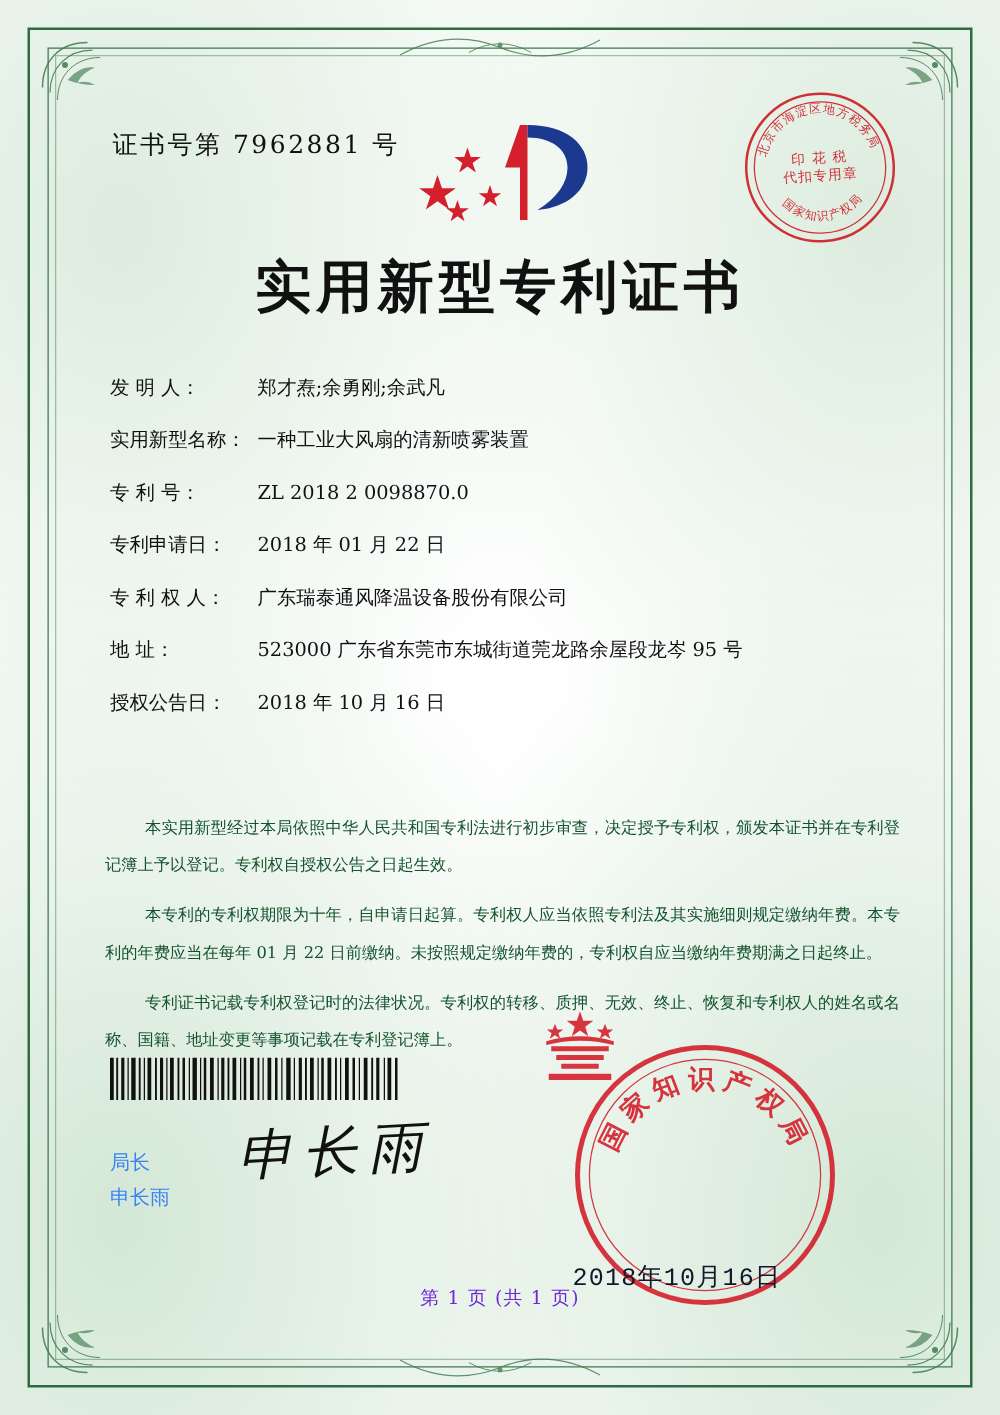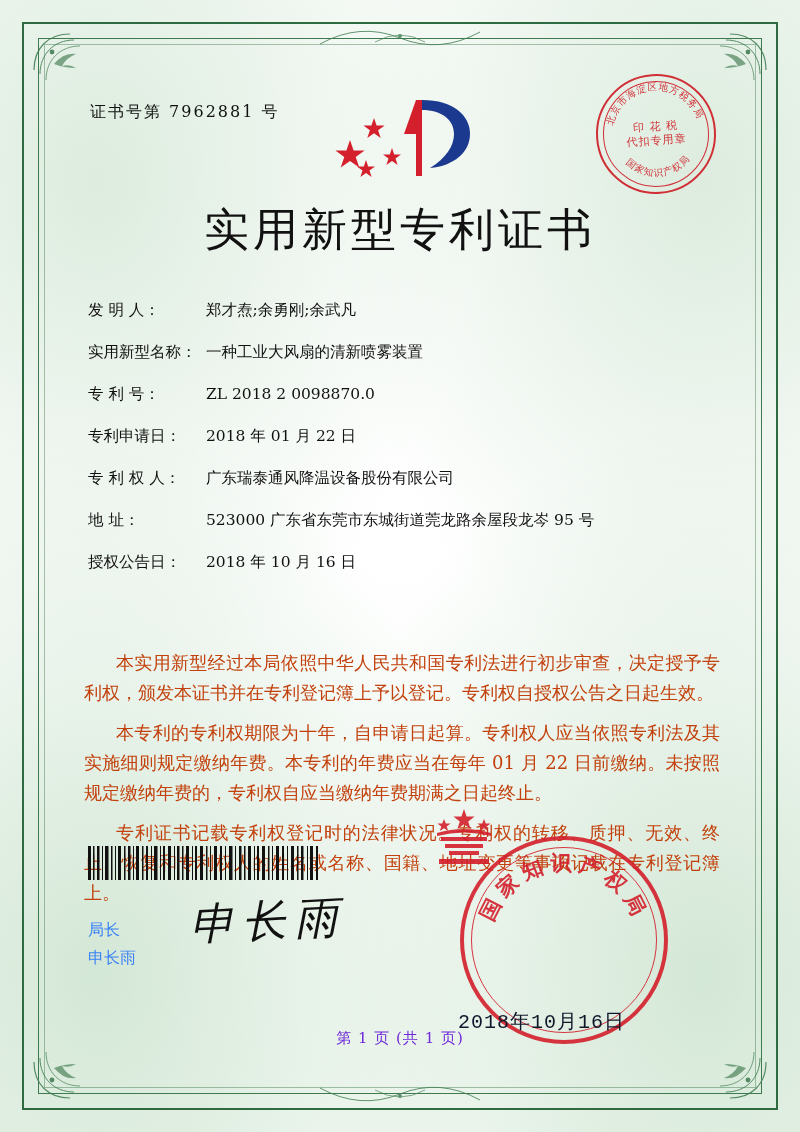--- a/index.html
+++ b/index.html
@@ -71,21 +71,21 @@
 
   .content {
     position: absolute;
     left: 60px; top: 60px;
     width: 680px; height: 1012px;
   }
 
   .cert-no {
     position: absolute;
     left: 30px; top: 42px;
-    font-size: 16px;
+    font-size: 20px;
     letter-spacing: 2px;
     color: #111;
     font-family: "DejaVu Serif", serif;
   }
 
   
   .logo {
     position: absolute;
     left: 270px; top: 28px;
     width: 150px; height: 100px;
@@ -128,21 +128,21 @@
     font-family: "DejaVu Sans", sans-serif;
     color: #cf1f28;
     letter-spacing: 1px;
   }
 
   .title {
     position: absolute;
     left: 0; right: 0; top: 140px;
     text-align: center;
     font-size: 45px;
-    font-weight: normal;
+    font-weight: bold;
     letter-spacing: 4px;
     color: #111;
     font-family: "DejaVu Serif", serif;
   }
 
   .fields {
     position: absolute;
     left: 28px; top: 240px;
     width: 624px;
   }
@@ -166,23 +166,23 @@
     position: absolute;
     left: 360px;
     top: 0;
   }
   .field-inline-right .lbl2 { margin-right: 4px; }
 
   .paras {
     position: absolute;
     left: 24px; top: 588px;
     width: 636px;
-    font-size: 18px;
+    font-size: 13px;
     line-height: 30px;
-    color: #c2410c;
+    color: #14532d;
     font-family: "DejaVu Serif", serif;
     text-align: justify;
   }
   .paras p {
     margin: 0 0 10px 0;
     text-indent: 32px;
   }
 
   .barcode {
     position: absolute;

